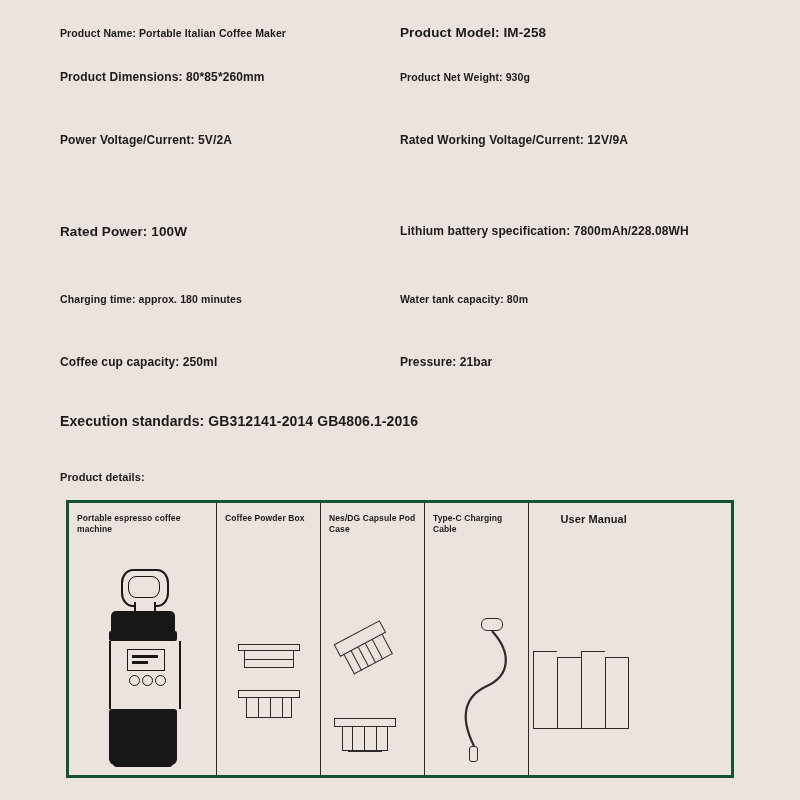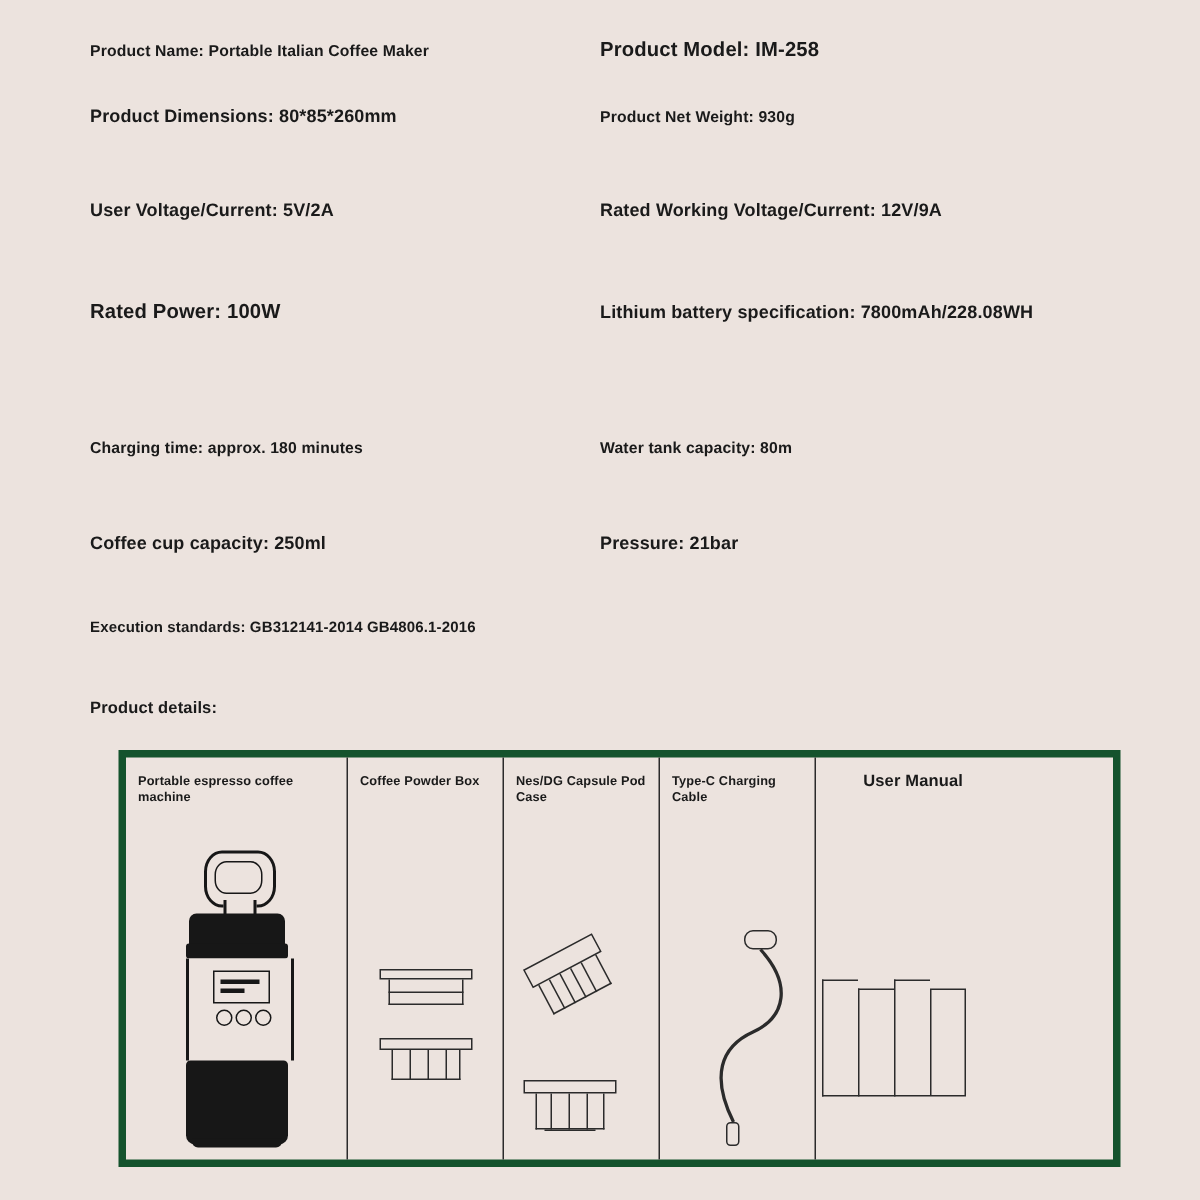--- a/index.html
+++ b/index.html
@@ -43,43 +43,42 @@
     line-height: 1.3;
   }
   .s-large {
     font-size: 13.5px;
     font-weight: bold;
     letter-spacing: 0.1px;
     line-height: 1.3;
   }
 
   .exec {
-    font-size: 10px;
+    font-size: 14px;
     font-weight: bold;
     letter-spacing: 0.1px;
   }
 
   .details-label {
     font-size: 11px;
     font-weight: bold;
     letter-spacing: 0.1px;
   }
 
   
   .details-wrap {
     position: absolute;
     left: 66px;
     top: 500px;
     width: 668px;
     height: 278px;
-    border: 5px solid #14532d;
+    border: 3px solid #14532d;
     box-sizing: border-box;
     display: flex;
     background: transparent;
-    margin-left: 13px;
   }
   .dcol {
     border-right: 1px solid #2b2b2b;
     box-sizing: border-box;
     position: relative;
     display: flex;
     flex-direction: column;
   }
   .dcol:last-child { border-right: none; }
   .dcol .cap {
@@ -482,25 +481,25 @@
       <div class="spec-cell left s-small">Product Name: Portable Italian Coffee Maker</div>
       <div class="spec-cell right s-large">Product Model: IM-258</div>
     </div>
 
     <div class="spec-row" style="height:63px;">
       <div class="spec-cell left s-med">Product Dimensions: 80*85*260mm</div>
       <div class="spec-cell right s-small">Product Net Weight: 930g</div>
     </div>
 
     <div class="spec-row" style="height:66px;">
-      <div class="spec-cell left s-med">User Voltage/Current: 5V/2A</div>
+      <div class="spec-cell left s-med">Power Voltage/Current: 5V/2A</div>
       <div class="spec-cell right s-med">Rated Working Voltage/Current: 12V/9A</div>
     </div>
 
-    <div class="spec-row" style="height:66px;">
+    <div class="spec-row" style="height:66px;align-items:center;">
       <div class="spec-cell left s-large">Rated Power: 100W</div>
       <div class="spec-cell right s-med">Lithium battery specification: 7800mAh/228.08WH</div>
     </div>
 
     <div class="spec-row" style="height:62px;margin-top:28px;">
       <div class="spec-cell left s-small">Charging time: approx. 180 minutes</div>
       <div class="spec-cell right s-small">Water tank capacity: 80m</div>
     </div>
 
     <div class="spec-row" style="height:52px;">

